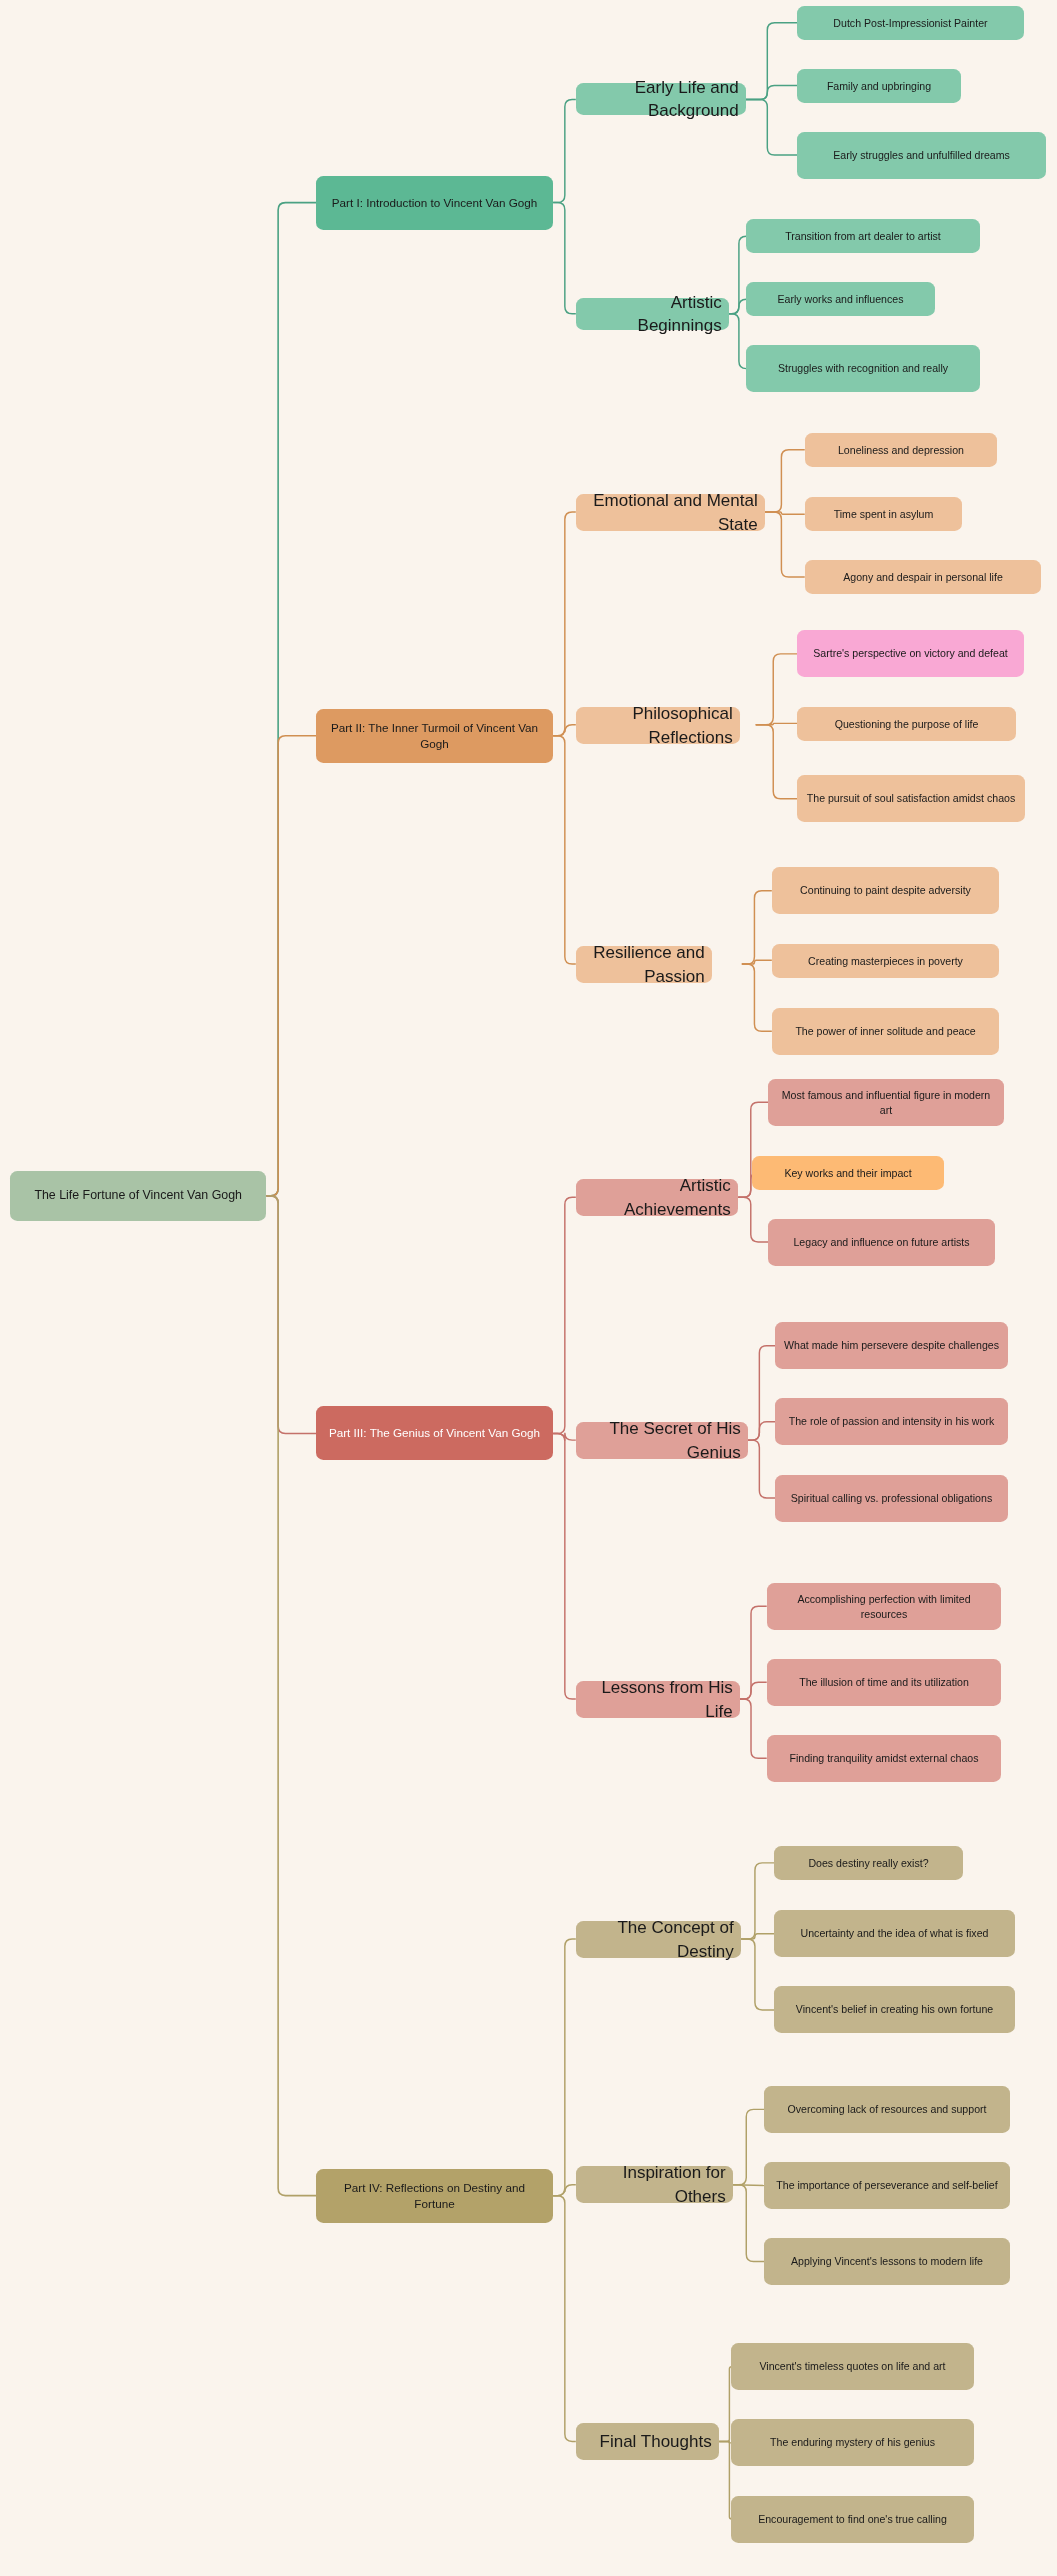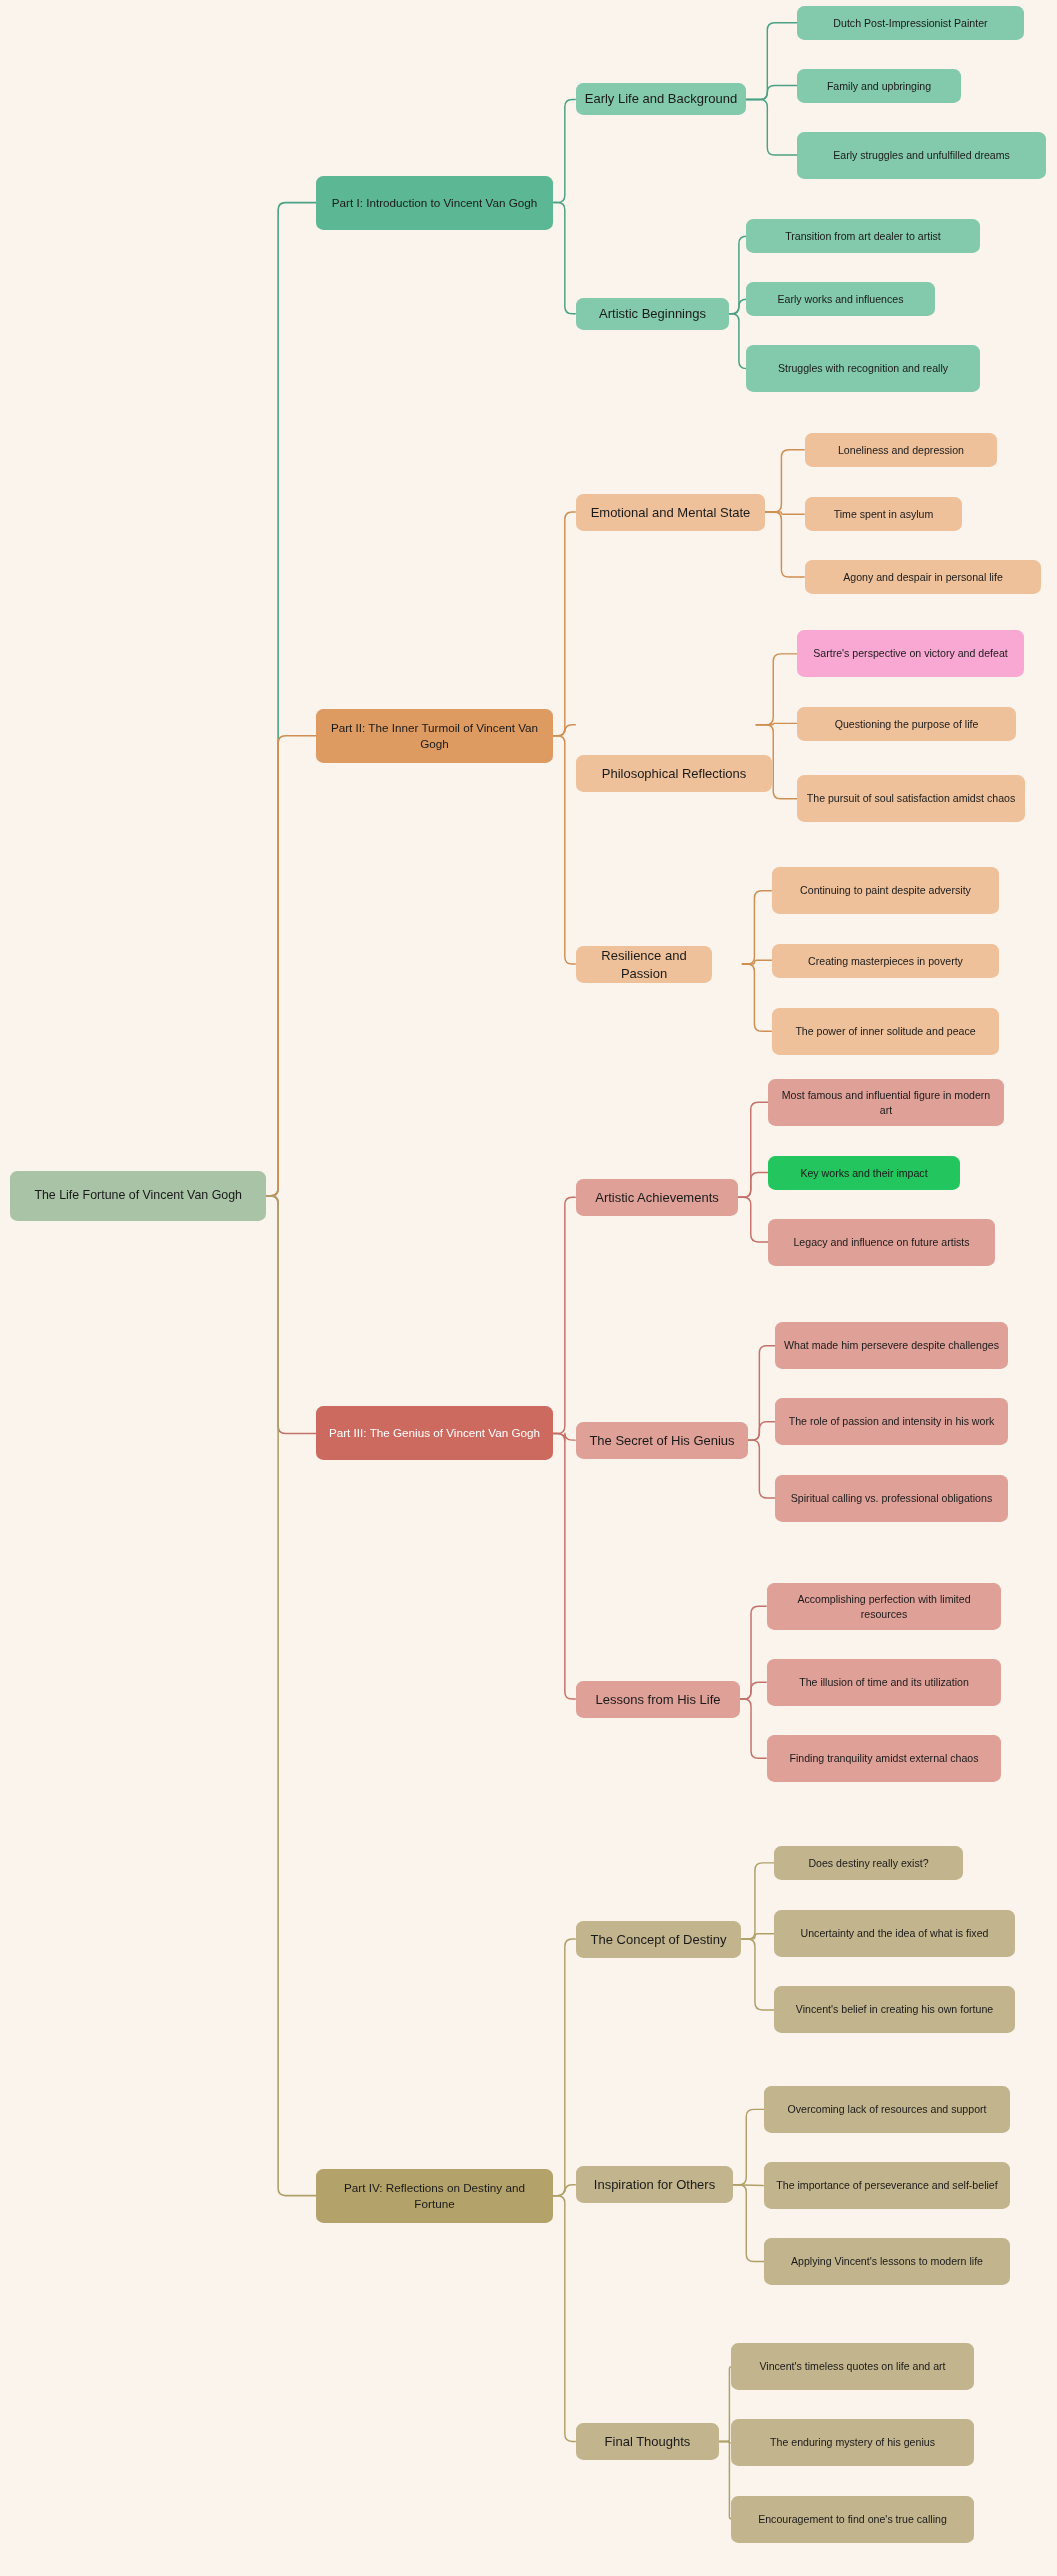--- a/index.html
+++ b/index.html
@@ -17,21 +17,21 @@
     border-radius:7.3px;
     display:flex;align-items:center;justify-content:center;
     text-align:center;
     color:#1a1a1a;
     line-height:1.38;
     padding:4.4px 7.3px;
     font-size:11px;
   }
   .node.root{font-size:12.4px;}
   .node.part{font-size:11.7px;}
-  .node.mid{font-size:13px;}
+  .node.mid{font-size:17px;text-align:right;}
   .node.leaf{font-size:10.6px;}
   .node.white-text{color:#ffffff;}
   .lbl{display:block;width:100%;}
 </style>
 </head>
 <body>
 
 <div id="canvas">
   <svg id="links" viewBox="0 0 1446 3522" width="1058" height="2576">
       <path d="M 364 1635 L 370 1635 Q 380 1635 380 1625 L 380 287 Q 380 277 390 277 L 432 277" fill="none" stroke="#4aa183" stroke-width="2.2"></path>
@@ -121,21 +121,21 @@
     </div>
     <div class="node leaf" style="left: 805px; top: 433px; width: 192px; height: 34px; background: rgb(238, 193, 155);">
       <span class="lbl">Loneliness and depression</span>
     </div>
     <div class="node leaf" style="left: 805px; top: 497px; width: 157px; height: 34px; background: rgb(238, 193, 155);">
       <span class="lbl">Time spent in asylum</span>
     </div>
     <div class="node leaf" style="left: 805px; top: 560px; width: 236px; height: 34px; background: rgb(238, 193, 155);">
       <span class="lbl">Agony and despair in personal life</span>
     </div>
-    <div class="node mid" style="left: 576px; top: 707px; width: 196px; height: 37px; background: rgb(238, 193, 155); margin-top: 48px;">
+    <div class="node mid" style="left: 576px; top: 707px; width: 164px; height: 37px; background: rgb(238, 193, 155);">
       <span class="lbl">Philosophical Reflections</span>
     </div>
     <div class="node leaf" style="left: 797px; top: 630px; width: 227px; height: 47px; background: #f9a8d4;">
       <span class="lbl">Sartre's perspective on victory and defeat</span>
     </div>
     <div class="node leaf" style="left: 797px; top: 707px; width: 219px; height: 34px; background: rgb(238, 193, 155);">
       <span class="lbl">Questioning the purpose of life</span>
     </div>
     <div class="node leaf" style="left: 797px; top: 775px; width: 228px; height: 47px; background: rgb(238, 193, 155);">
       <span class="lbl">The pursuit of soul satisfaction amidst chaos</span>
@@ -154,21 +154,21 @@
     </div>
     <div class="node part white-text" style="left: 316px; top: 1406px; width: 237px; height: 54px; background: rgb(204, 106, 96);">
       <span class="lbl">Part III: The Genius of Vincent Van Gogh</span>
     </div>
     <div class="node mid" style="left: 576px; top: 1179px; width: 162px; height: 37px; background: rgb(223, 160, 152);">
       <span class="lbl">Artistic Achievements</span>
     </div>
     <div class="node leaf" style="left: 768px; top: 1079px; width: 236px; height: 47px; background: rgb(223, 160, 152);">
       <span class="lbl">Most famous and influential figure in modern art</span>
     </div>
-    <div class="node leaf" style="left: 768px; top: 1156px; width: 192px; height: 34px; background: #22c55e;">
+    <div class="node leaf" style="left: 752px; top: 1156px; width: 192px; height: 34px; background: #fdba74;">
       <span class="lbl">Key works and their impact</span>
     </div>
     <div class="node leaf" style="left: 768px; top: 1219px; width: 227px; height: 47px; background: rgb(223, 160, 152);">
       <span class="lbl">Legacy and influence on future artists</span>
     </div>
     <div class="node mid" style="left: 576px; top: 1422px; width: 172px; height: 37px; background: rgb(223, 160, 152);">
       <span class="lbl">The Secret of His Genius</span>
     </div>
     <div class="node leaf" style="left: 775px; top: 1322px; width: 233px; height: 47px; background: rgb(223, 160, 152);">
       <span class="lbl">What made him persevere despite challenges</span>

